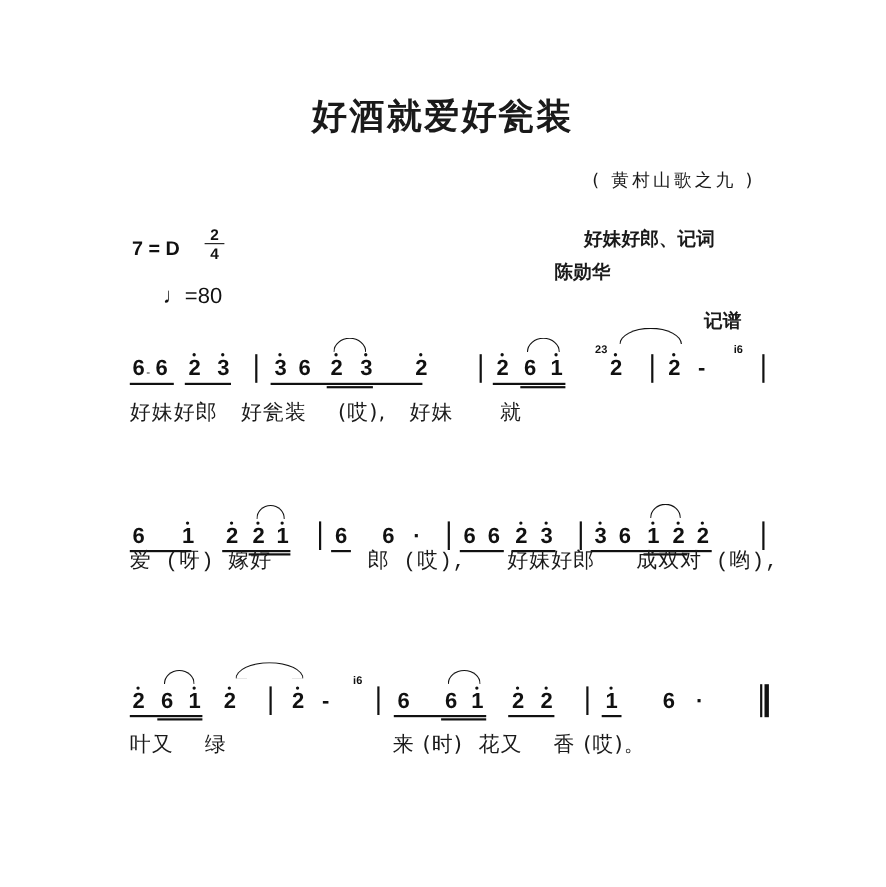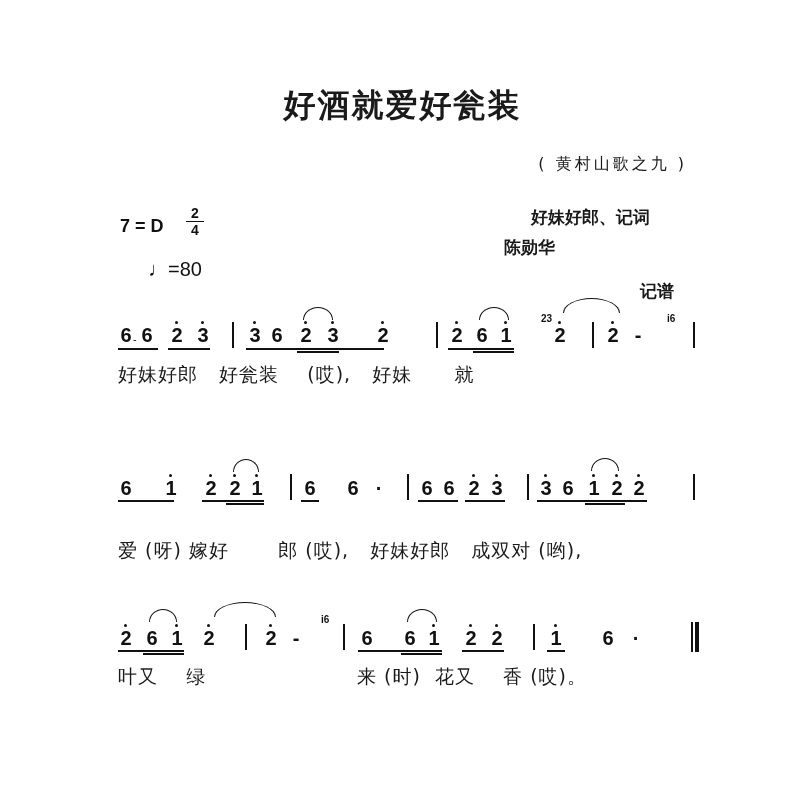--- a/index.html
+++ b/index.html
@@ -129,21 +129,21 @@
   <div class="dot" style="left:592px; top:474px;"></div>
   <div class="abs note" style="left:610px; top:478px;">2</div>
   <div class="dot" style="left:615px; top:474px;"></div>
   <div class="abs note" style="left:632px; top:478px;">2</div>
   <div class="dot" style="left:637px; top:474px;"></div>
   <div class="arc" style="left:591px; top:458px; width:26px; height:12px;"></div>
   <div class="uline" style="left:537px; top:500px; width:110px;"></div>
   <div class="uline" style="left:585px; top:503px; width:40px;"></div>
   <div class="bar" style="left:693px; top:474px; height:26px;"></div>
 
-  <div class="abs lyric" style="left:118px; top:538px;">爱 (呀) 嫁好       郎 (哎),   好妹好郎   成双对 (哟),</div>
+  <div class="abs lyric" style="left:118px; top:496px;font-family:Liberation Mono, monospace;">爱 (呀) 嫁好       郎 (哎),   好妹好郎   成双对 (哟),</div>
 </div>
 
 <div>
   <div class="abs note" style="left:119px; top:628px;">2</div>
   <div class="dot" style="left:124px; top:624px;"></div>
   <div class="abs note" style="left:145px; top:628px;">6</div>
   <div class="abs note" style="left:170px; top:628px;">1</div>
   <div class="dot" style="left:175px; top:624px;"></div>
   <div class="arc" style="left:149px; top:609px; width:26px; height:12px;"></div>
   <div class="uline" style="left:118px; top:650px; width:66px;"></div>

